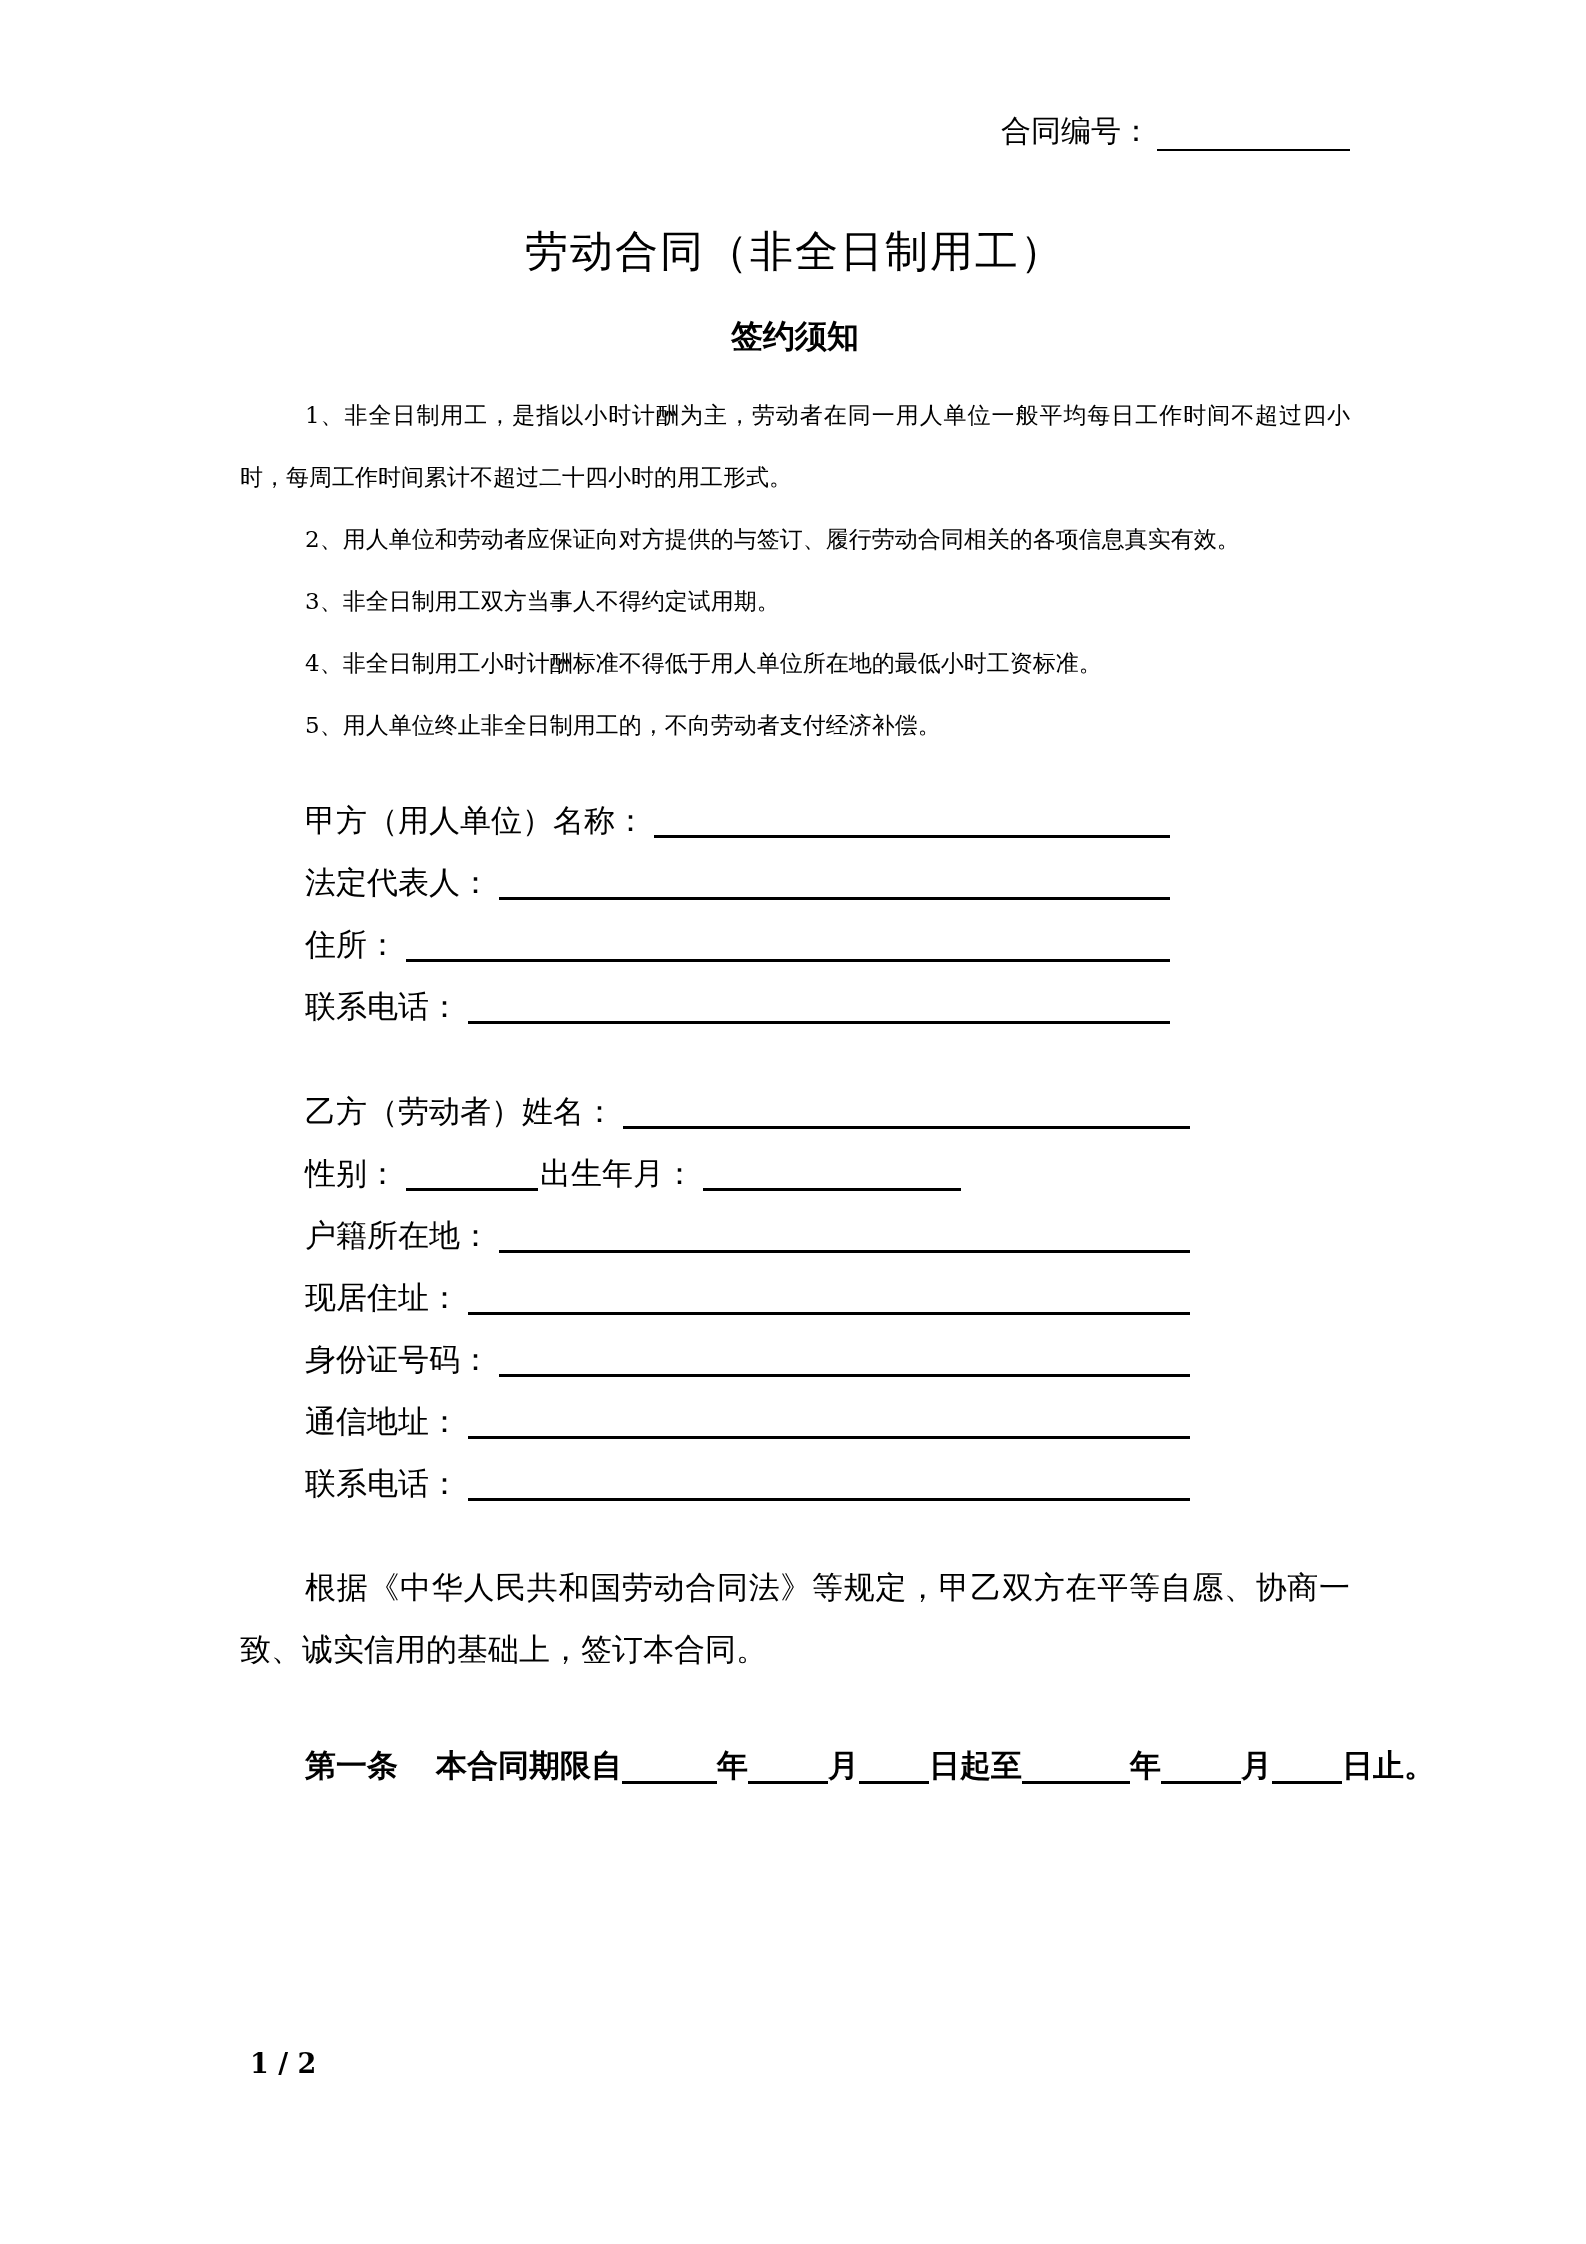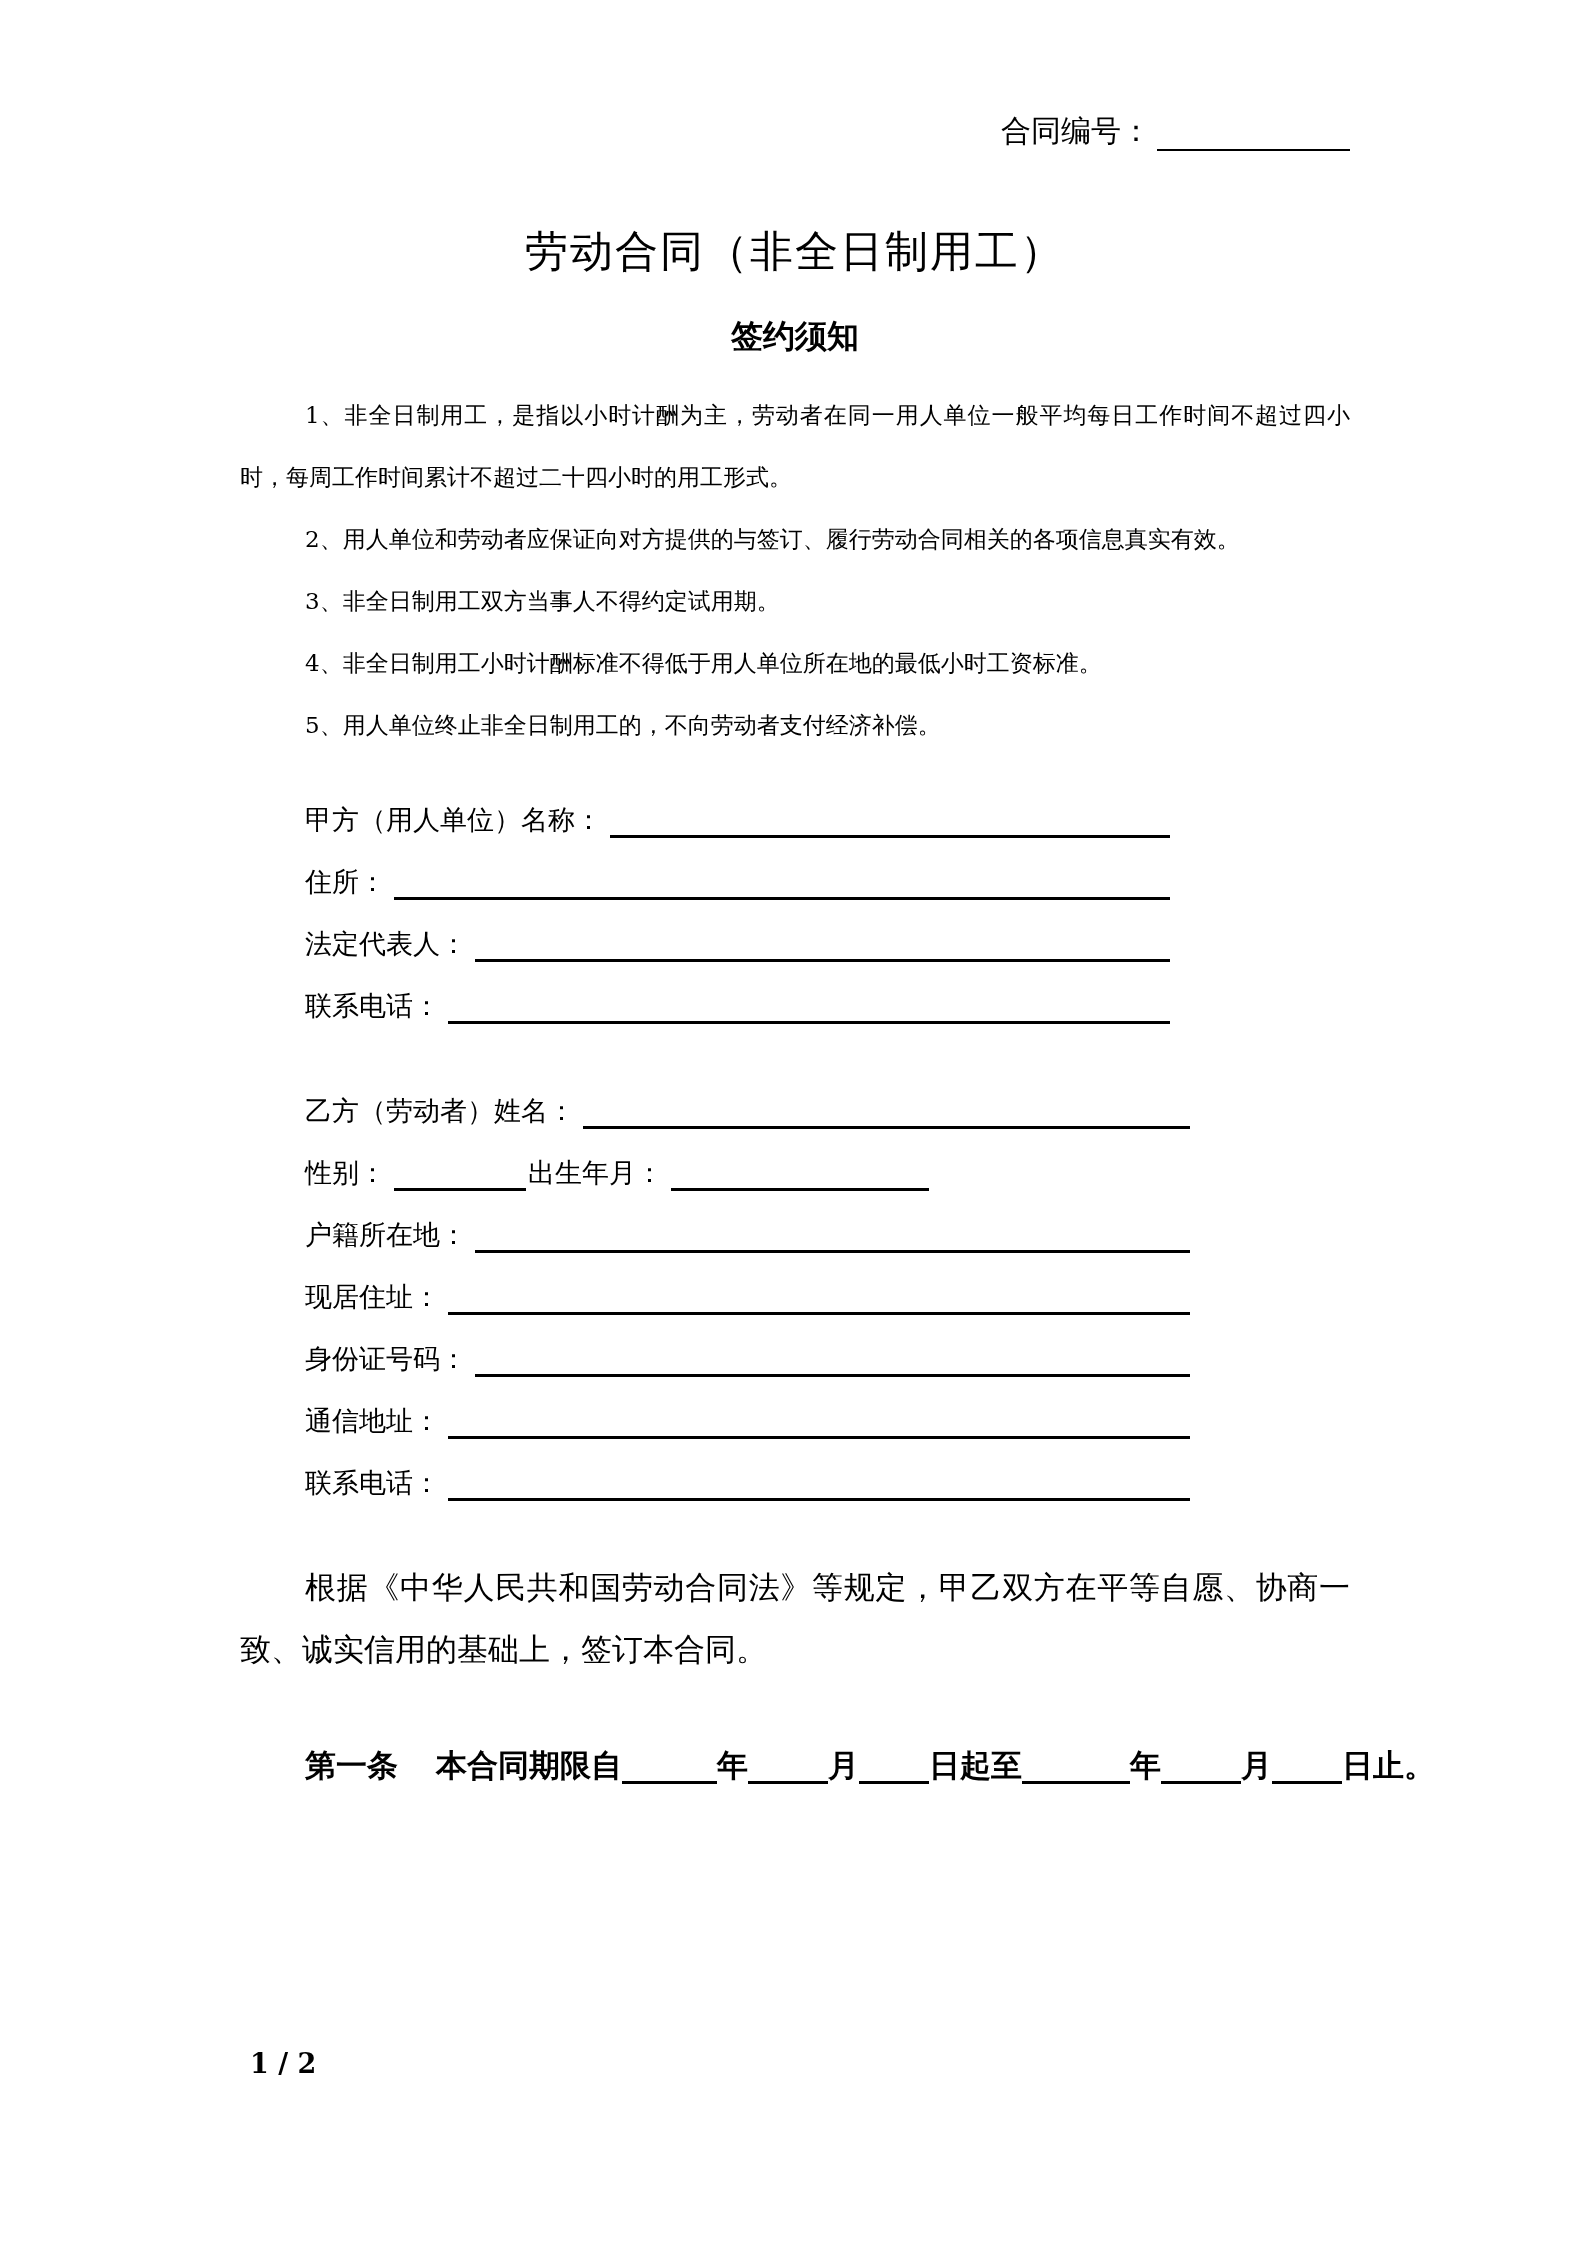--- a/index.html
+++ b/index.html
@@ -58,21 +58,21 @@
     text-align:justify;
     text-indent:65px;
   }
   
   .fields{margin-left:65px;}
   .fields-a{margin-top:33px;width:865px;}
   .fields-b{margin-top:43px;width:885px;}
   .frow{
     display:flex;
     height:62px;
-    font-size:27px;
+    font-size:31px;
     line-height:62px;
     text-align:center;
   }
   .flabel{white-space:nowrap;}
   .fline{
     flex:1;
     align-self:flex-end;
     border-bottom:3px solid #000;
     margin-bottom:13px;
     margin-left:8px;
@@ -146,25 +146,25 @@
       <p>4、非全日制用工小时计酬标准不得低于用人单位所在地的最低小时工资标准。</p>
       <p>5、用人单位终止非全日制用工的，不向劳动者支付经济补偿。</p>
     </div>
 
     <div class="fields fields-a">
       <div class="frow">
         <span class="flabel">甲方（用人单位）名称：</span>
         <span class="fline"></span>
       </div>
       <div class="frow">
+        <span class="flabel">法定代表人：</span>
+        <span class="fline"></span>
+      </div>
+      <div class="frow">
         <span class="flabel">住所：</span>
-        <span class="fline"></span>
-      </div>
-      <div class="frow">
-        <span class="flabel">法定代表人：</span>
         <span class="fline"></span>
       </div>
       <div class="frow">
         <span class="flabel">联系电话：</span>
         <span class="fline"></span>
       </div>
     </div>
 
     <div class="fields fields-b">
       <div class="frow">

